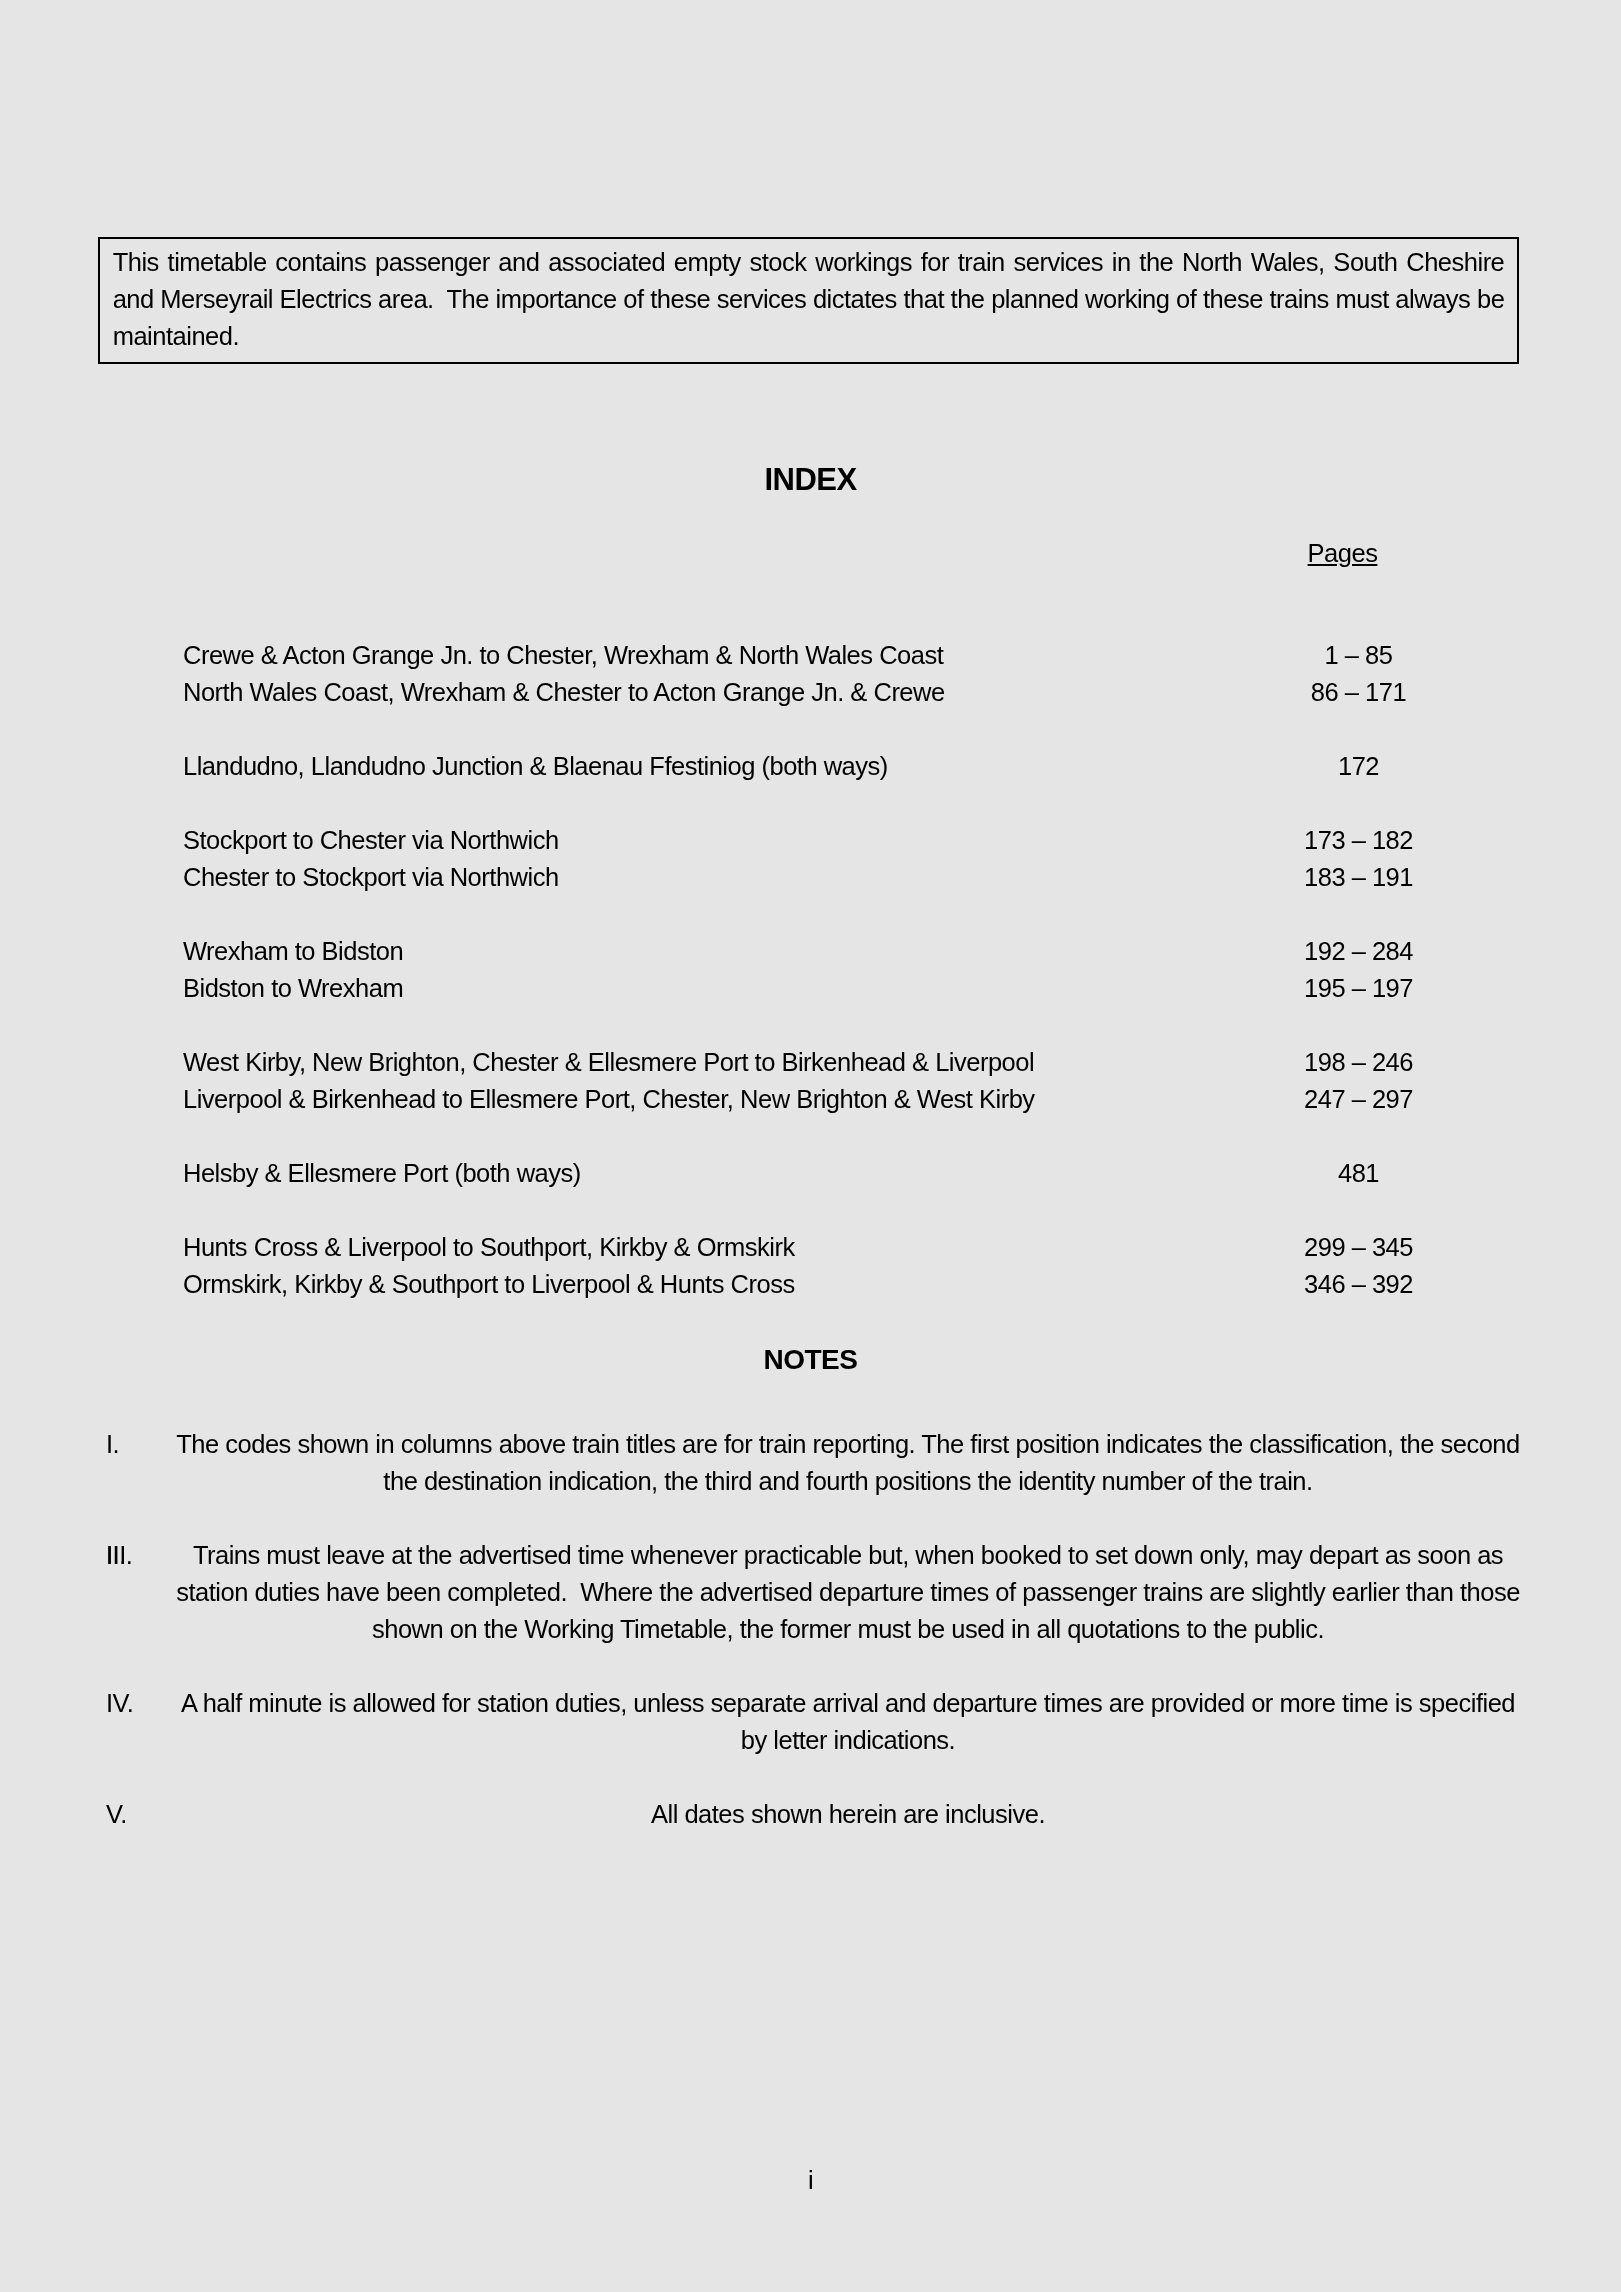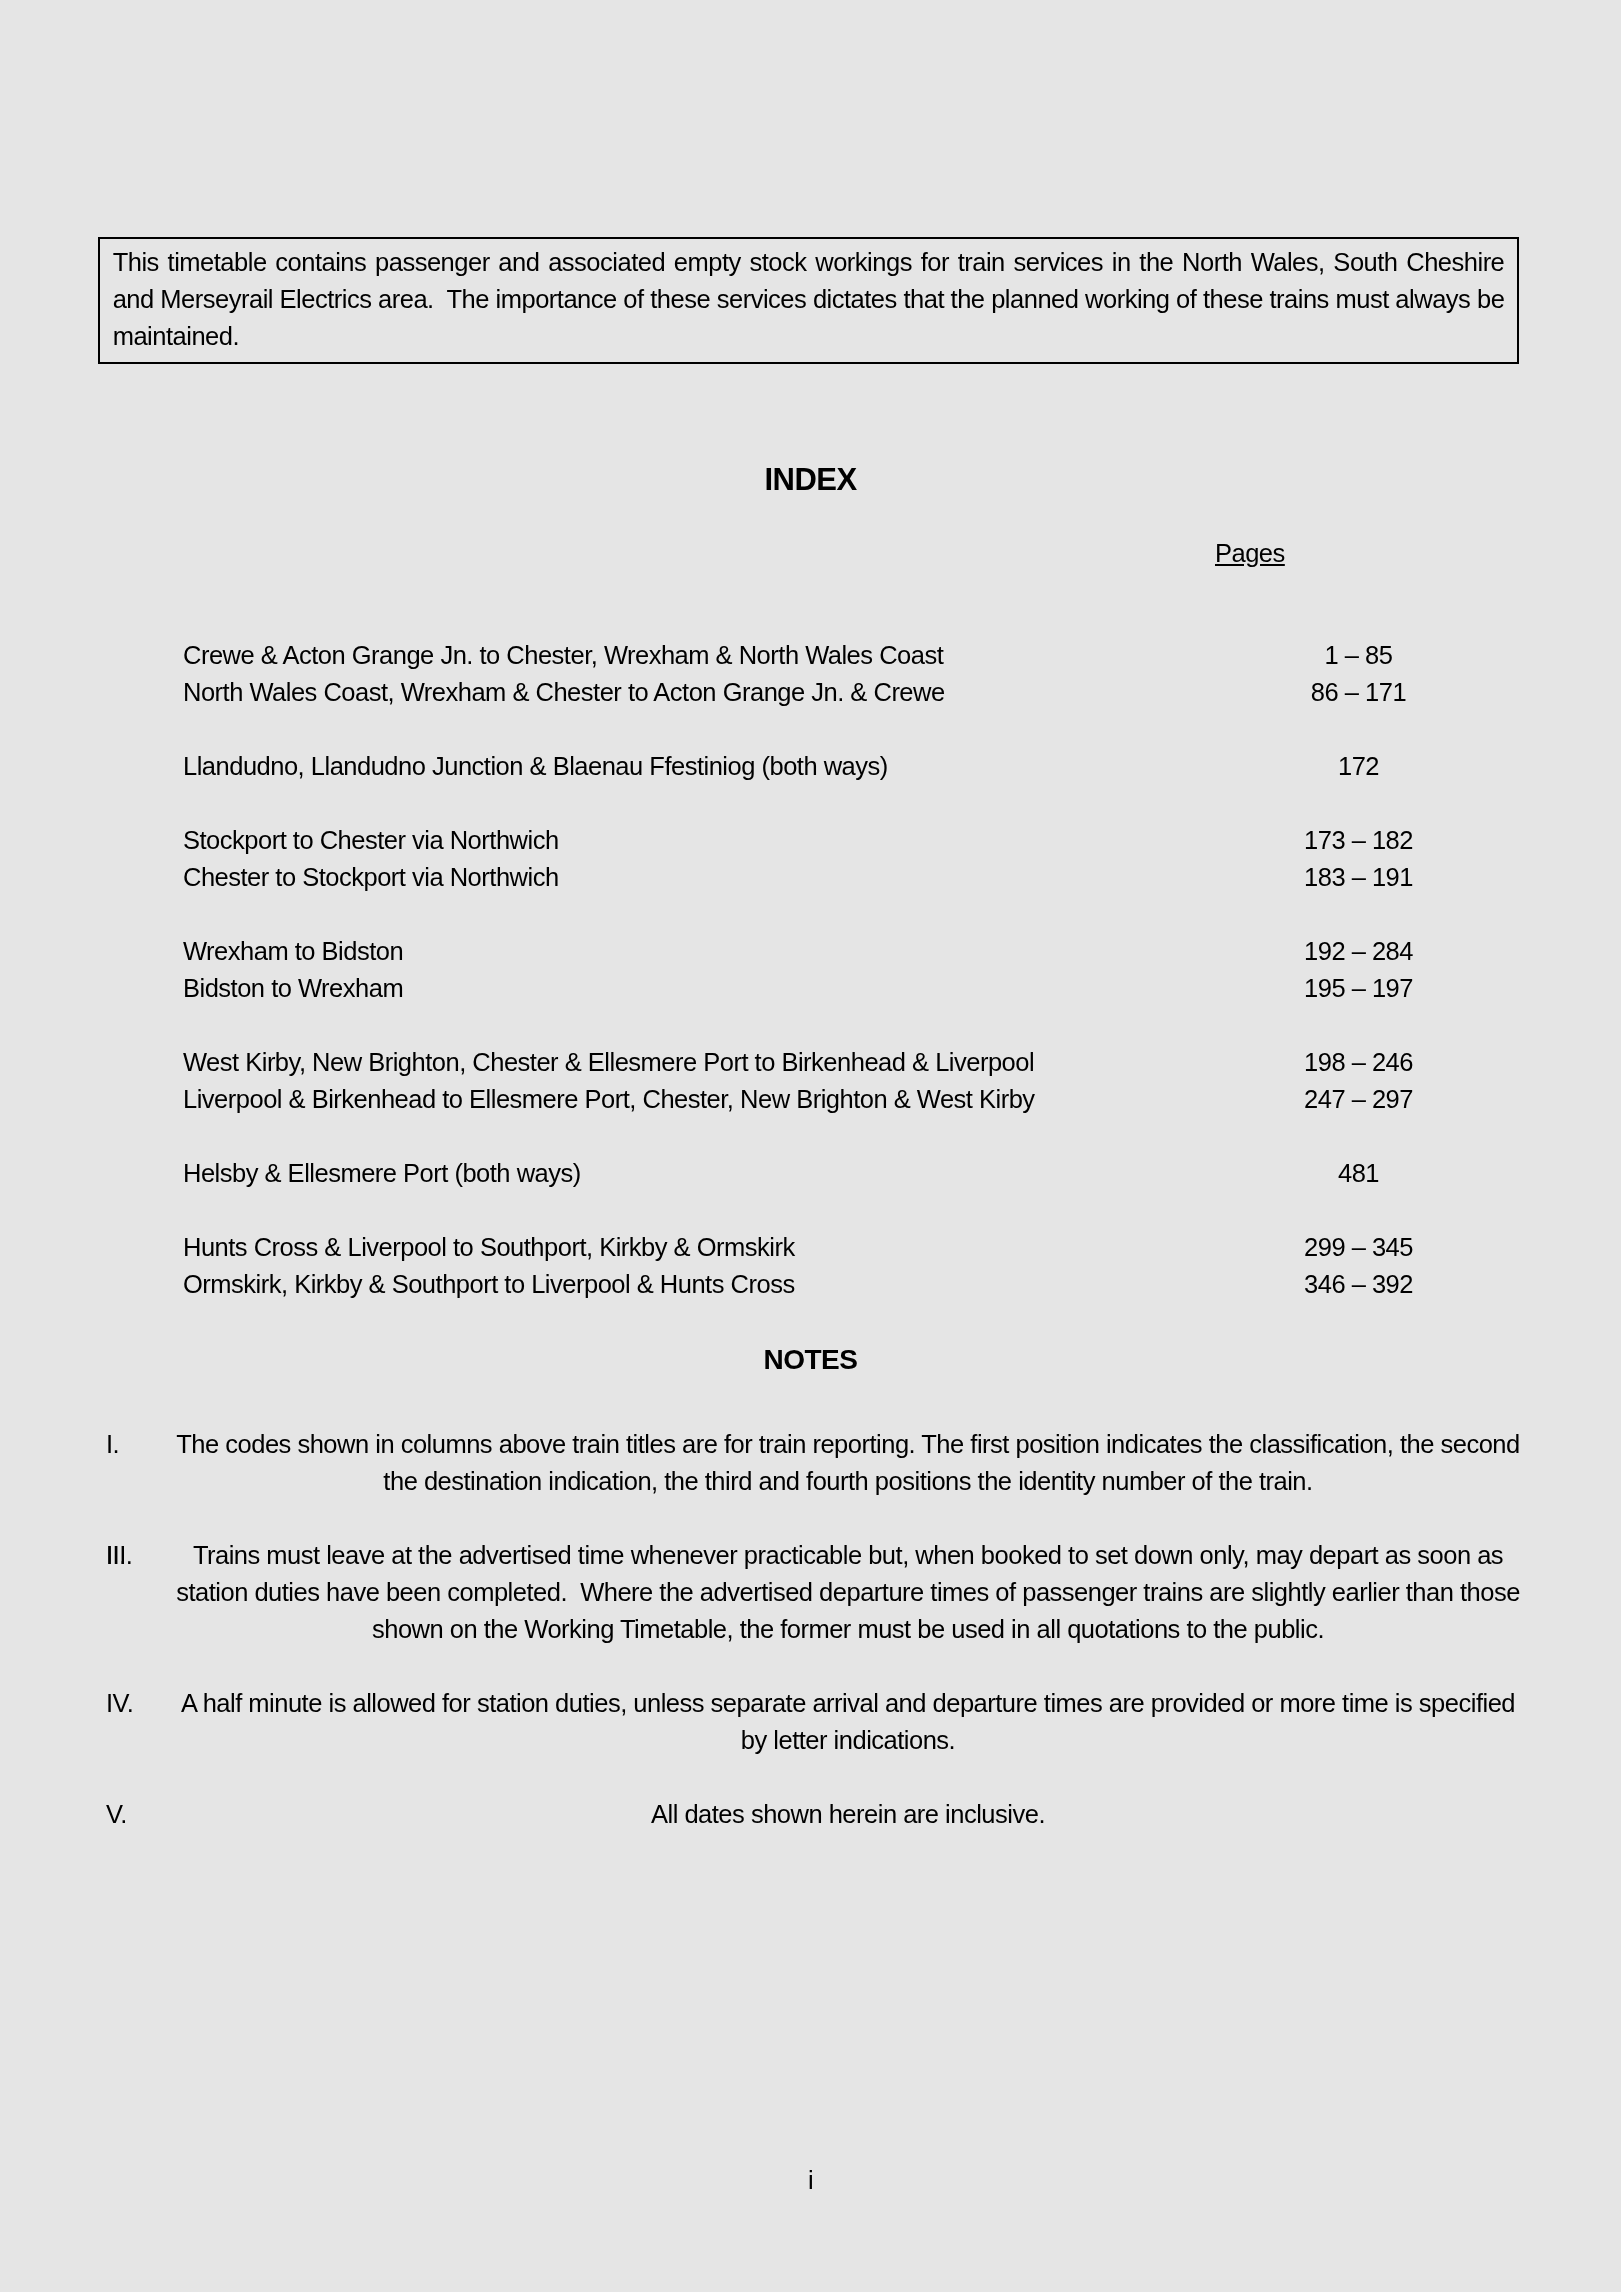--- a/index.html
+++ b/index.html
@@ -45,20 +45,21 @@
     margin: 0;
     text-align: center;
     font-size: 31px;
     font-weight: bold;
   }
   .pages-header-wrap {
     position: absolute;
     top: 535px;
     left: 1215px;
     width: 255px;
+    text-align: center;
   }
   .pages-header-wrap span {
     text-decoration: underline;
   }
   .index-list {
     position: absolute;
     top: 608px;
     left: 16px;
     width: 1621px;
     margin-top: 29px;

